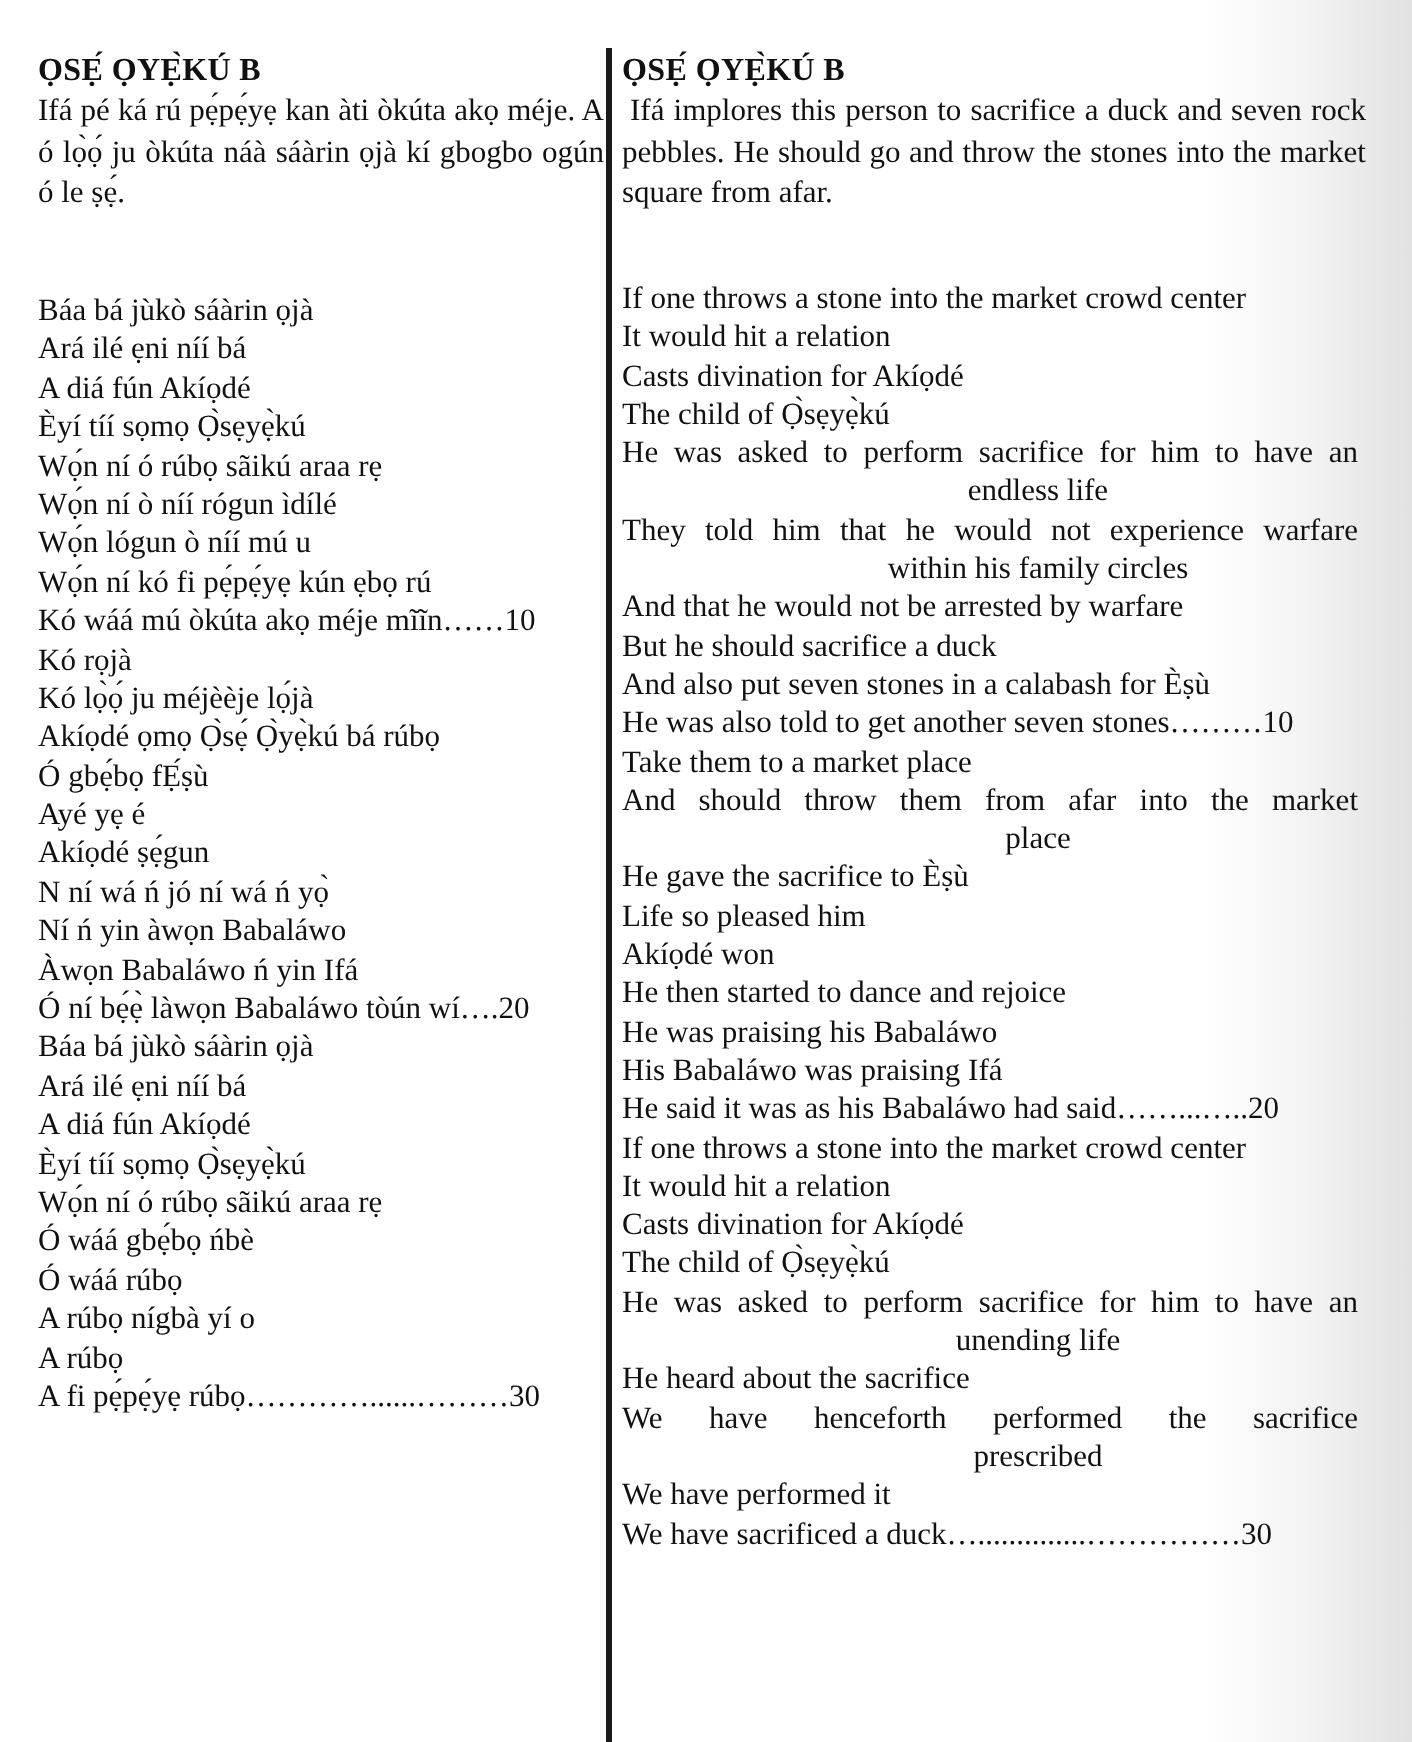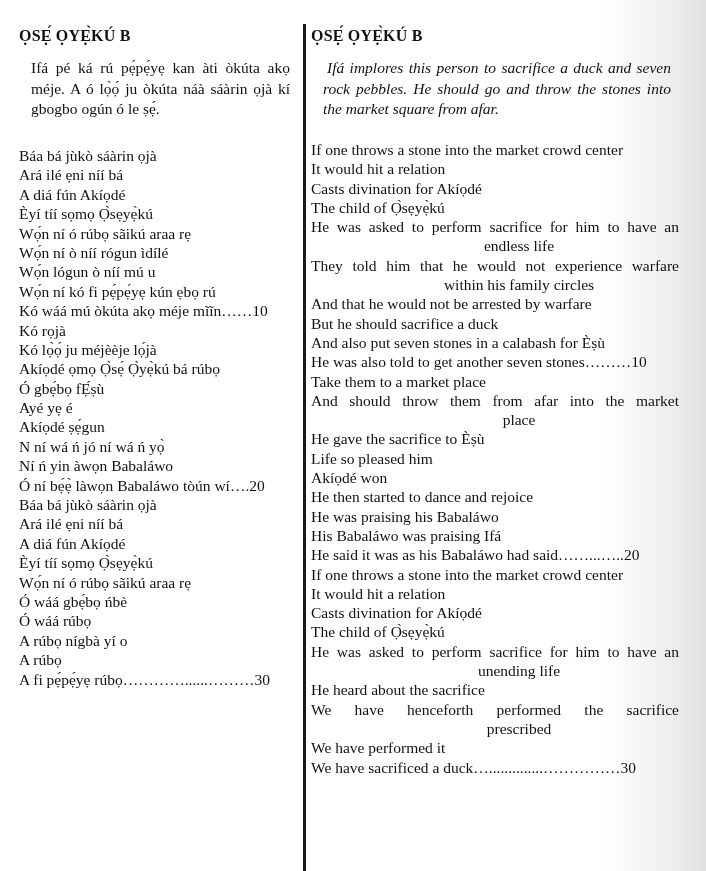--- a/index.html
+++ b/index.html
@@ -39,25 +39,24 @@
       font-weight: bold;
       font-size: 16px;
       line-height: 20px;
       letter-spacing: 0.2px;
       margin: 0;
     }
     .intro {
       font-size: 15.5px;
       line-height: 20.5px;
       text-align: justify;
-      margin: 12px;
+      margin: 0;
     }
     .col-right .intro {
       text-indent: 4px;
-      font-style: italic;
     }
     .verses {
       position: absolute;
       left: 0;
       right: 0;
       margin: 0;
       padding: 0;
       list-style: none;
     }
     .col-left .verses { top: 120px; }
@@ -100,20 +99,21 @@
       <li class="verse"><span class="first">Wọ́n ní kó fi pẹ́pẹ́yẹ kún ẹbọ rú</span></li>
       <li class="verse"><span class="first">Kó wáá mú òkúta akọ méje mĩĩn……10</span></li>
       <li class="verse"><span class="first">Kó rọjà</span></li>
       <li class="verse"><span class="first">Kó lọ̀ọ́ ju méjèèje lọ́jà</span></li>
       <li class="verse"><span class="first">Akíọdé ọmọ Ọ̀sẹ́ Ọ̀yẹ̀kú bá rúbọ</span></li>
       <li class="verse"><span class="first">Ó gbẹ́bọ fẸ́ṣù</span></li>
       <li class="verse"><span class="first">Ayé yẹ é</span></li>
       <li class="verse"><span class="first">Akíọdé ṣẹ́gun</span></li>
       <li class="verse"><span class="first">N ní wá ń jó ní wá ń yọ̀</span></li>
       <li class="verse"><span class="first">Ní ń yin àwọn Babaláwo</span></li>
+      <li class="verse"><span class="first">Àwọn Babaláwo ń yin Ifá</span></li>
       <li class="verse"><span class="first">Ó ní  bẹ́ẹ̀ làwọn Babaláwo tòún wí….20</span></li>
       <li class="verse"><span class="first">Báa bá jùkò sáàrin ọjà</span></li>
       <li class="verse"><span class="first">Ará ilé ẹni níí bá</span></li>
       <li class="verse"><span class="first">A diá fún Akíọdé</span></li>
       <li class="verse"><span class="first">Èyí tíí sọmọ Ọ̀sẹyẹ̀kú</span></li>
       <li class="verse"><span class="first">Wọ́n ní ó rúbọ sãikú araa rẹ</span></li>
       <li class="verse"><span class="first">Ó wáá gbẹ́bọ ńbè</span></li>
       <li class="verse"><span class="first">Ó wáá rúbọ</span></li>
       <li class="verse"><span class="first">A rúbọ nígbà yí o</span></li>
       <li class="verse"><span class="first">A rúbọ</span></li>

